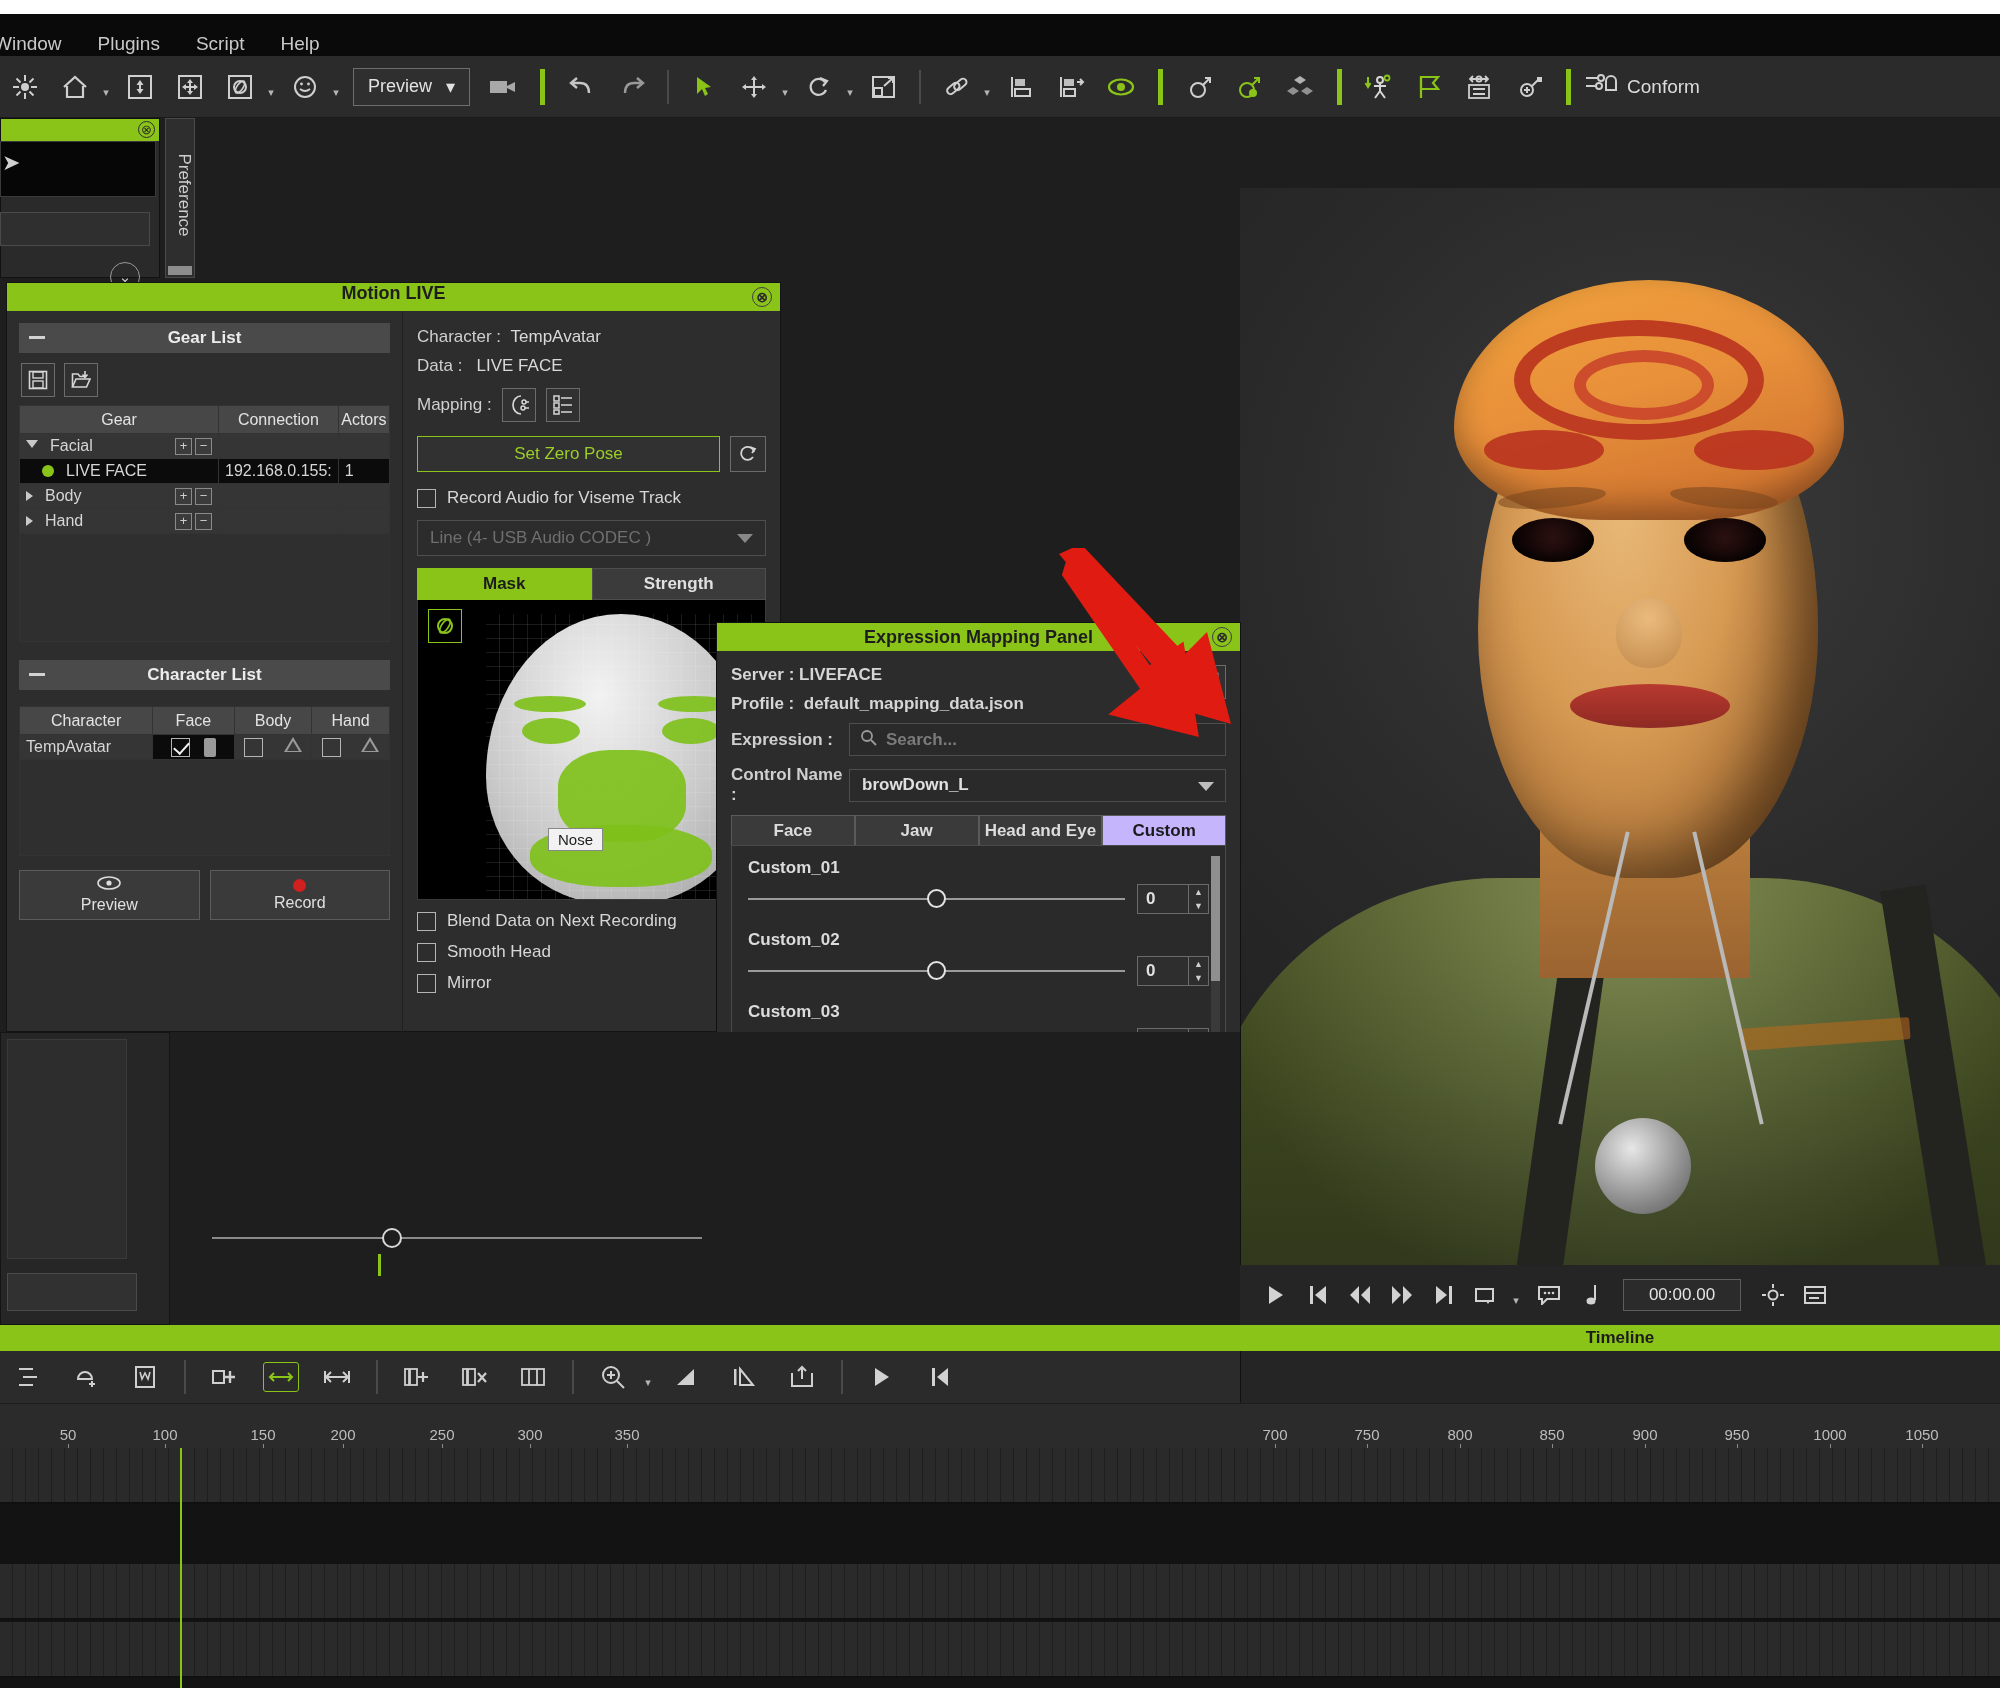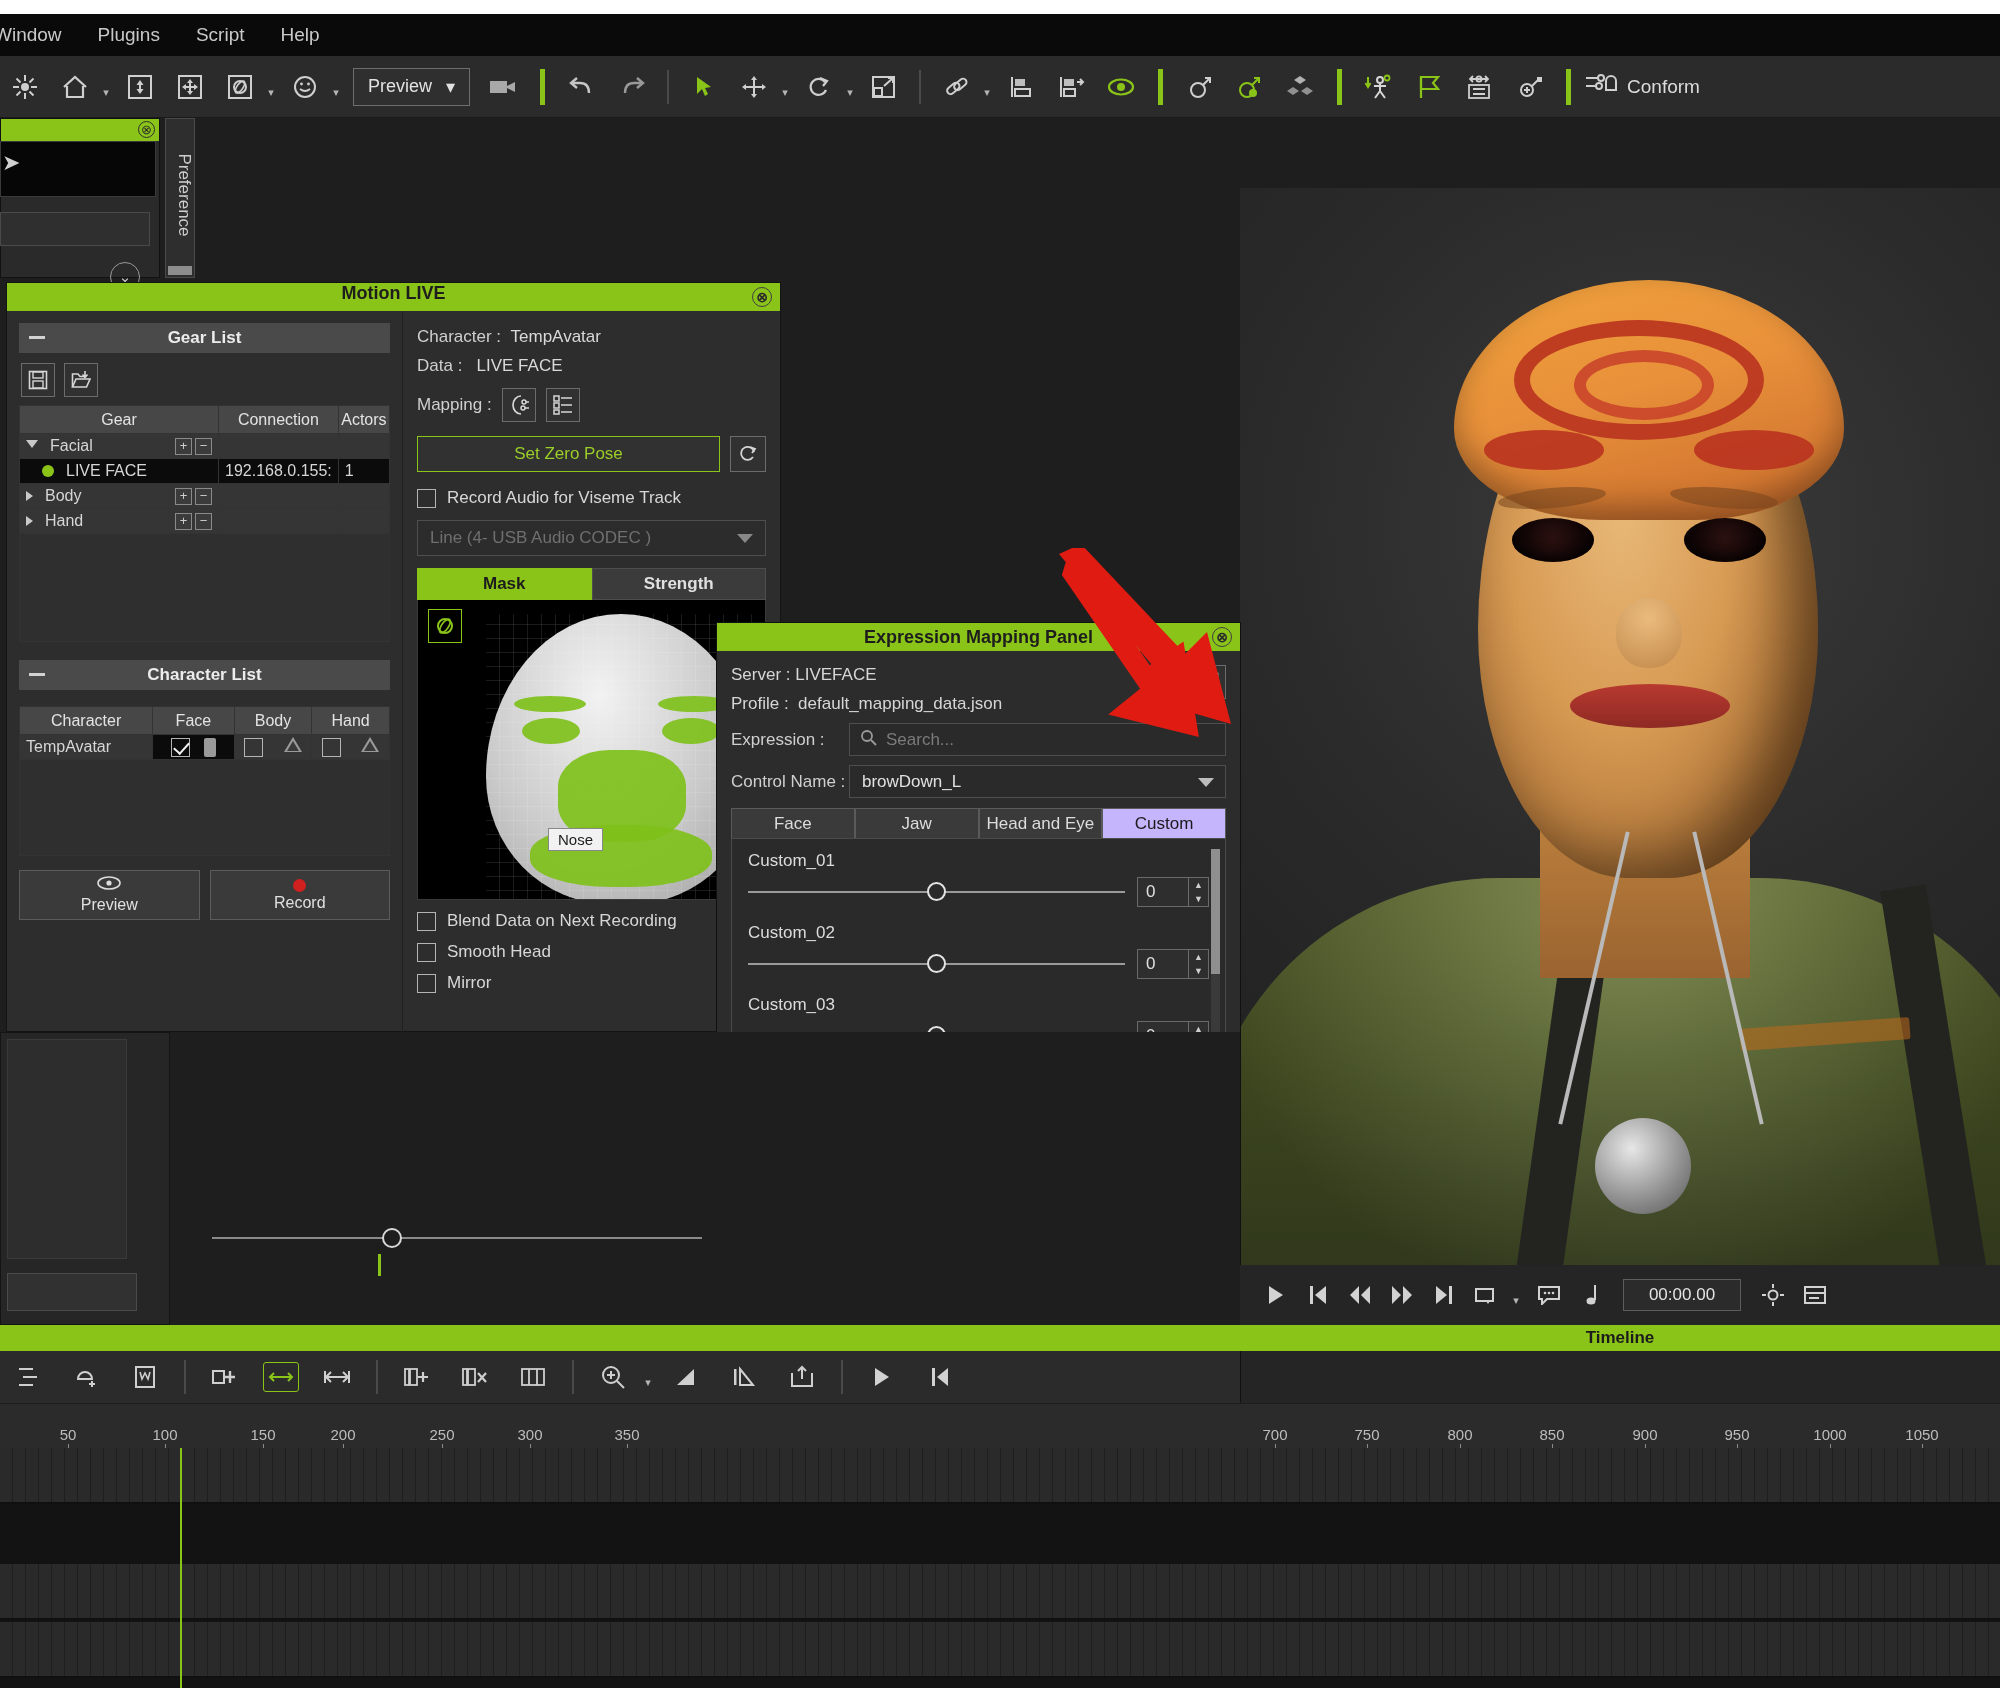--- a/index.html
+++ b/index.html
@@ -9,21 +9,21 @@
     width:2000px; height:1688px; position:relative; overflow:hidden;
     font-family:"Liberation Sans", sans-serif;
     color:#d8d8d8;
     -webkit-font-smoothing:antialiased;
   }
   .app { position:absolute; inset:0; background:#252525; }
 
   
   .topwhite { position:absolute; left:0; top:0; width:2000px; height:14px; background:#ffffff; }
   .menubar { position:absolute; left:0; top:14px; width:2000px; height:60px; background:#0a0a0a;
-             display:flex; padding-left:0px; }
+             display:flex; align-items:center; padding-left:0px; }
   .menubar .mi { color:#c9c9c9; font-size:19px; padding:0 18px; line-height:42px; cursor:default; }
   .menubar .mi:first-child { padding-left:0px; margin-left:-6px; }
 
   
   .toolbar { position:absolute; left:0; top:56px; width:2000px; height:62px; background:#2b2b2b;
              display:flex; align-items:center; border-bottom:1px solid #1a1a1a; }
   .tb-ico { width:40px; height:40px; display:flex; align-items:center; justify-content:center;
             color:#cfcfcf; margin:0 5px; cursor:pointer; }
   .tb-ico svg { display:block; }
   .tb-caret { width:12px; height:40px; display:flex; align-items:flex-end; justify-content:center;
@@ -184,21 +184,21 @@
   .mright1 { position:absolute; right:0px; top:118px; width:26px; height:34px; background:#d9d9d9; border:1px solid #555;}
   .mright2 { position:absolute; right:0px; top:175px; width:26px; height:34px; background:#8e8e8e; border:1px solid #555;}
 
   
   .emp { position:absolute; left:716px; top:622px; width:525px; height:818px;
          background:#2c2c2c; border:1px solid #111; }
   .emp-title { height:28px; background:#8bc419; color:#1d1d1d; font-size:18px; font-weight:bold;
                display:flex; align-items:center; justify-content:center; position:relative; }
   .emp-close { position:absolute; right:8px; top:4px; width:20px; height:20px; border:1px solid #3f3f3f;
       border-radius:50%; color:#2c2c2c; font-size:14px; line-height:18px; text-align:center; cursor:pointer; }
-  .emp-body { padding:14px 14px 10px 14px; }
+  .emp-body { padding:14px 14px 10px 14px;font-weight:bold; }
   .emp-row { display:flex; align-items:center; font-size:17px; color:#d6d6d6; margin-bottom:9px; }
   .emp-top { display:flex; justify-content:space-between; align-items:flex-start; }
   .emp-topbtns { display:flex; gap:8px; }
   .emp-label { width:118px; color:#cfcfcf; font-size:17px; }
   .emp-ctl { flex:1; height:33px; background:#2a2a2a; border:1px solid #4e4e4e; color:#e0e0e0;
              display:flex; align-items:center; padding:0 12px; position:relative; font-size:17px; }
   .emp-ctl .dn { position:absolute; right:11px; top:12px; width:0;height:0;
         border-left:8px solid transparent;border-right:8px solid transparent;border-top:9px solid #bdbdbd;}
   .emp-search { flex:1; height:33px; background:#2a2a2a; border:1px solid #4e4e4e; color:#7b7b7b;
                 display:flex; align-items:center; gap:9px; padding:0 10px; font-size:17px; }

